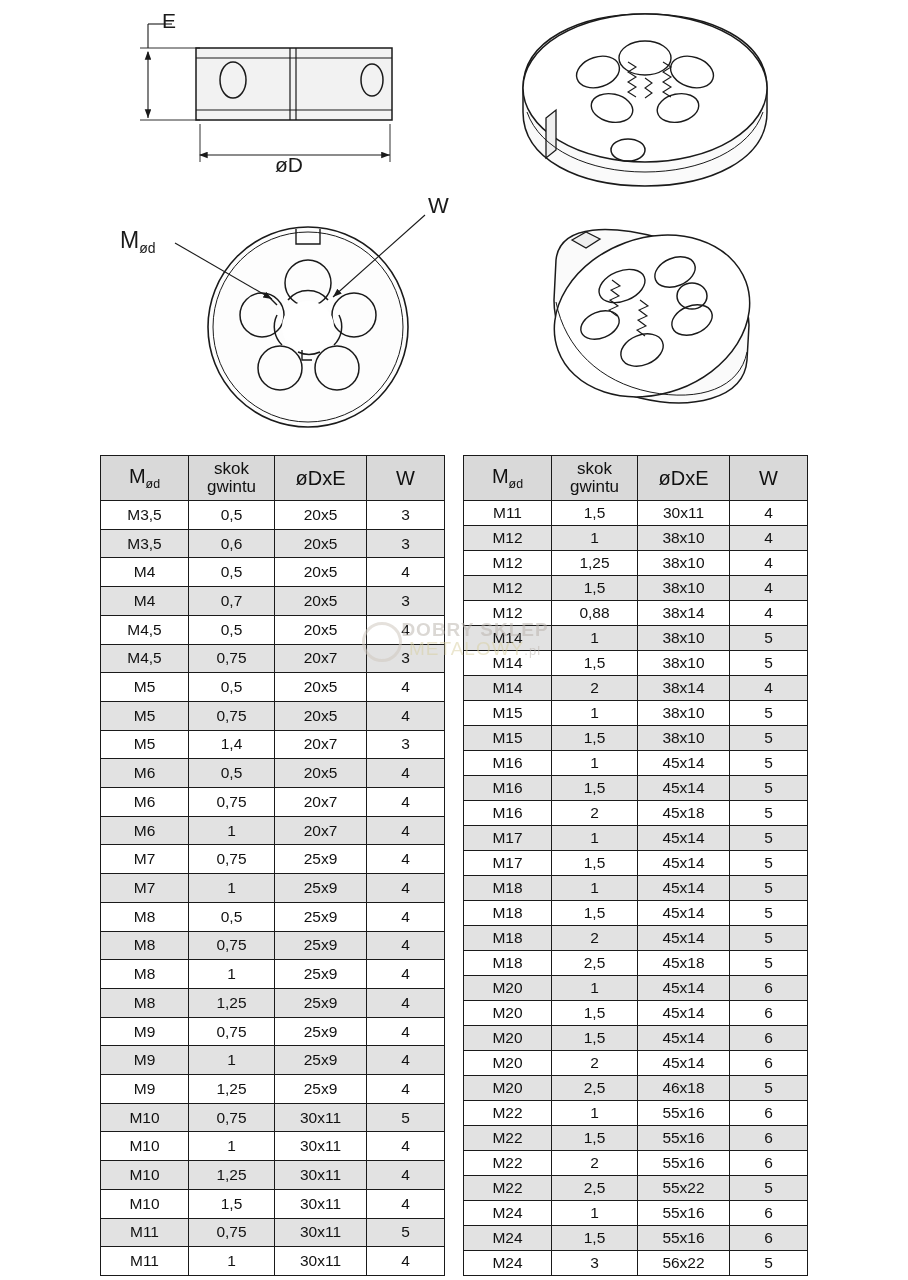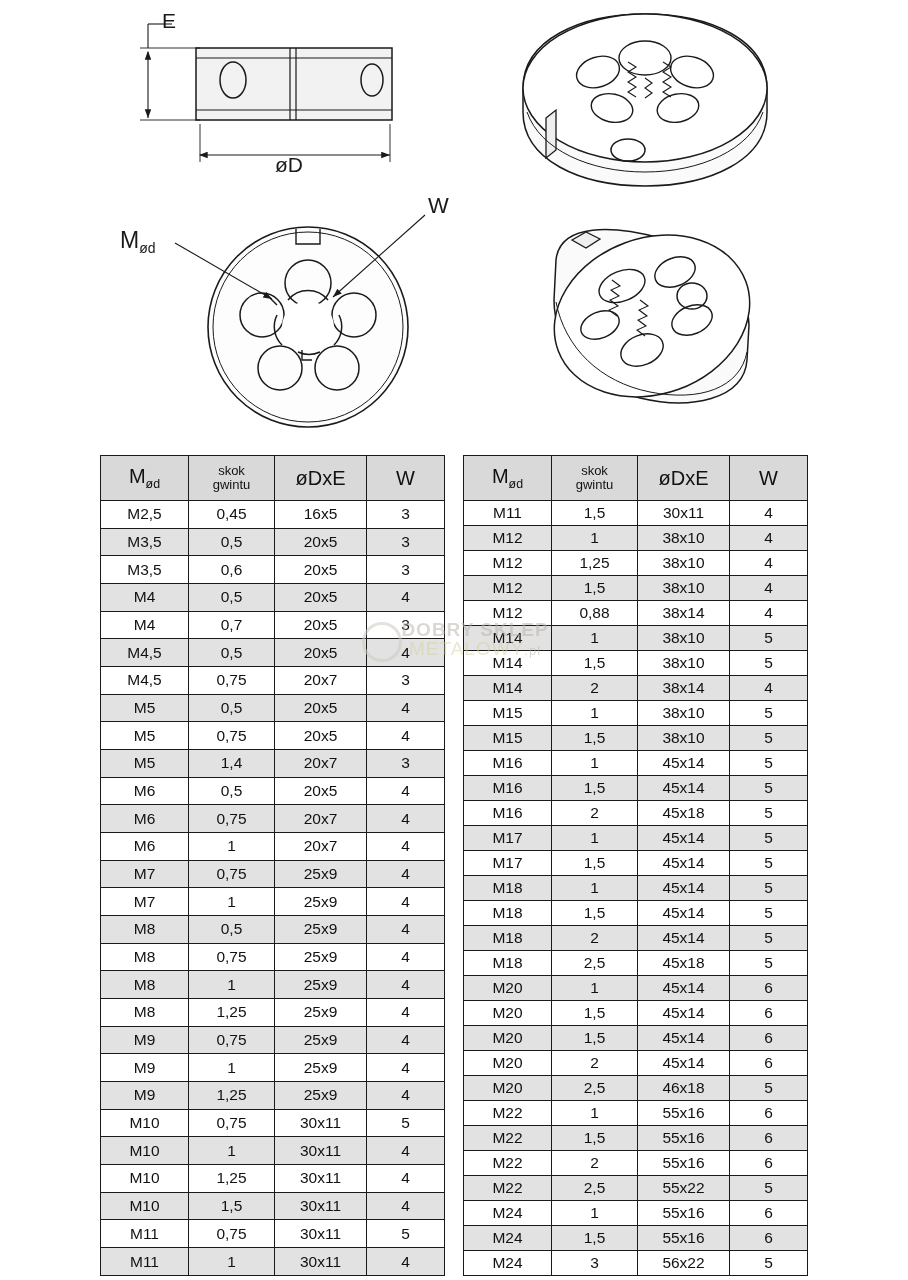--- a/index.html
+++ b/index.html
@@ -45,21 +45,21 @@
     padding: 0;
     font-weight: normal;
     color: #111;
   }
   table.spec thead th {
     background: #d9d9d9;
     height: 44px;
     font-size: 20px;
   }
   table.spec thead th.small {
-    font-size: 13px;
+    font-size: 17px;
     line-height: 1.05;
   }
   table.spec tbody tr:nth-child(even) td {
     background: #e2e2e2;
   }
   table.spec tbody tr:nth-child(odd) td {
     background: #ffffff;
   }
   col.c1 { width: 88px; }
   col.c2 { width: 86px; }
@@ -256,26 +256,20 @@
         <th><span>M</span><span class="sub">ød</span></th>
         <th class="small">
           <span>skok</span><br><span>gwintu</span>
         </th>
         <th>øDxE</th>
         <th>W</th>
       </tr>
     </thead>
     <tbody>
         <tr>
-          <td>M2,5</td>
-          <td>0,45</td>
-          <td>16x5</td>
-          <td>3</td>
-        </tr>
-        <tr>
           <td>M3,5</td>
           <td>0,5</td>
           <td>20x5</td>
           <td>3</td>
         </tr>
         <tr>
           <td>M3,5</td>
           <td>0,6</td>
           <td>20x5</td>
           <td>3</td>

